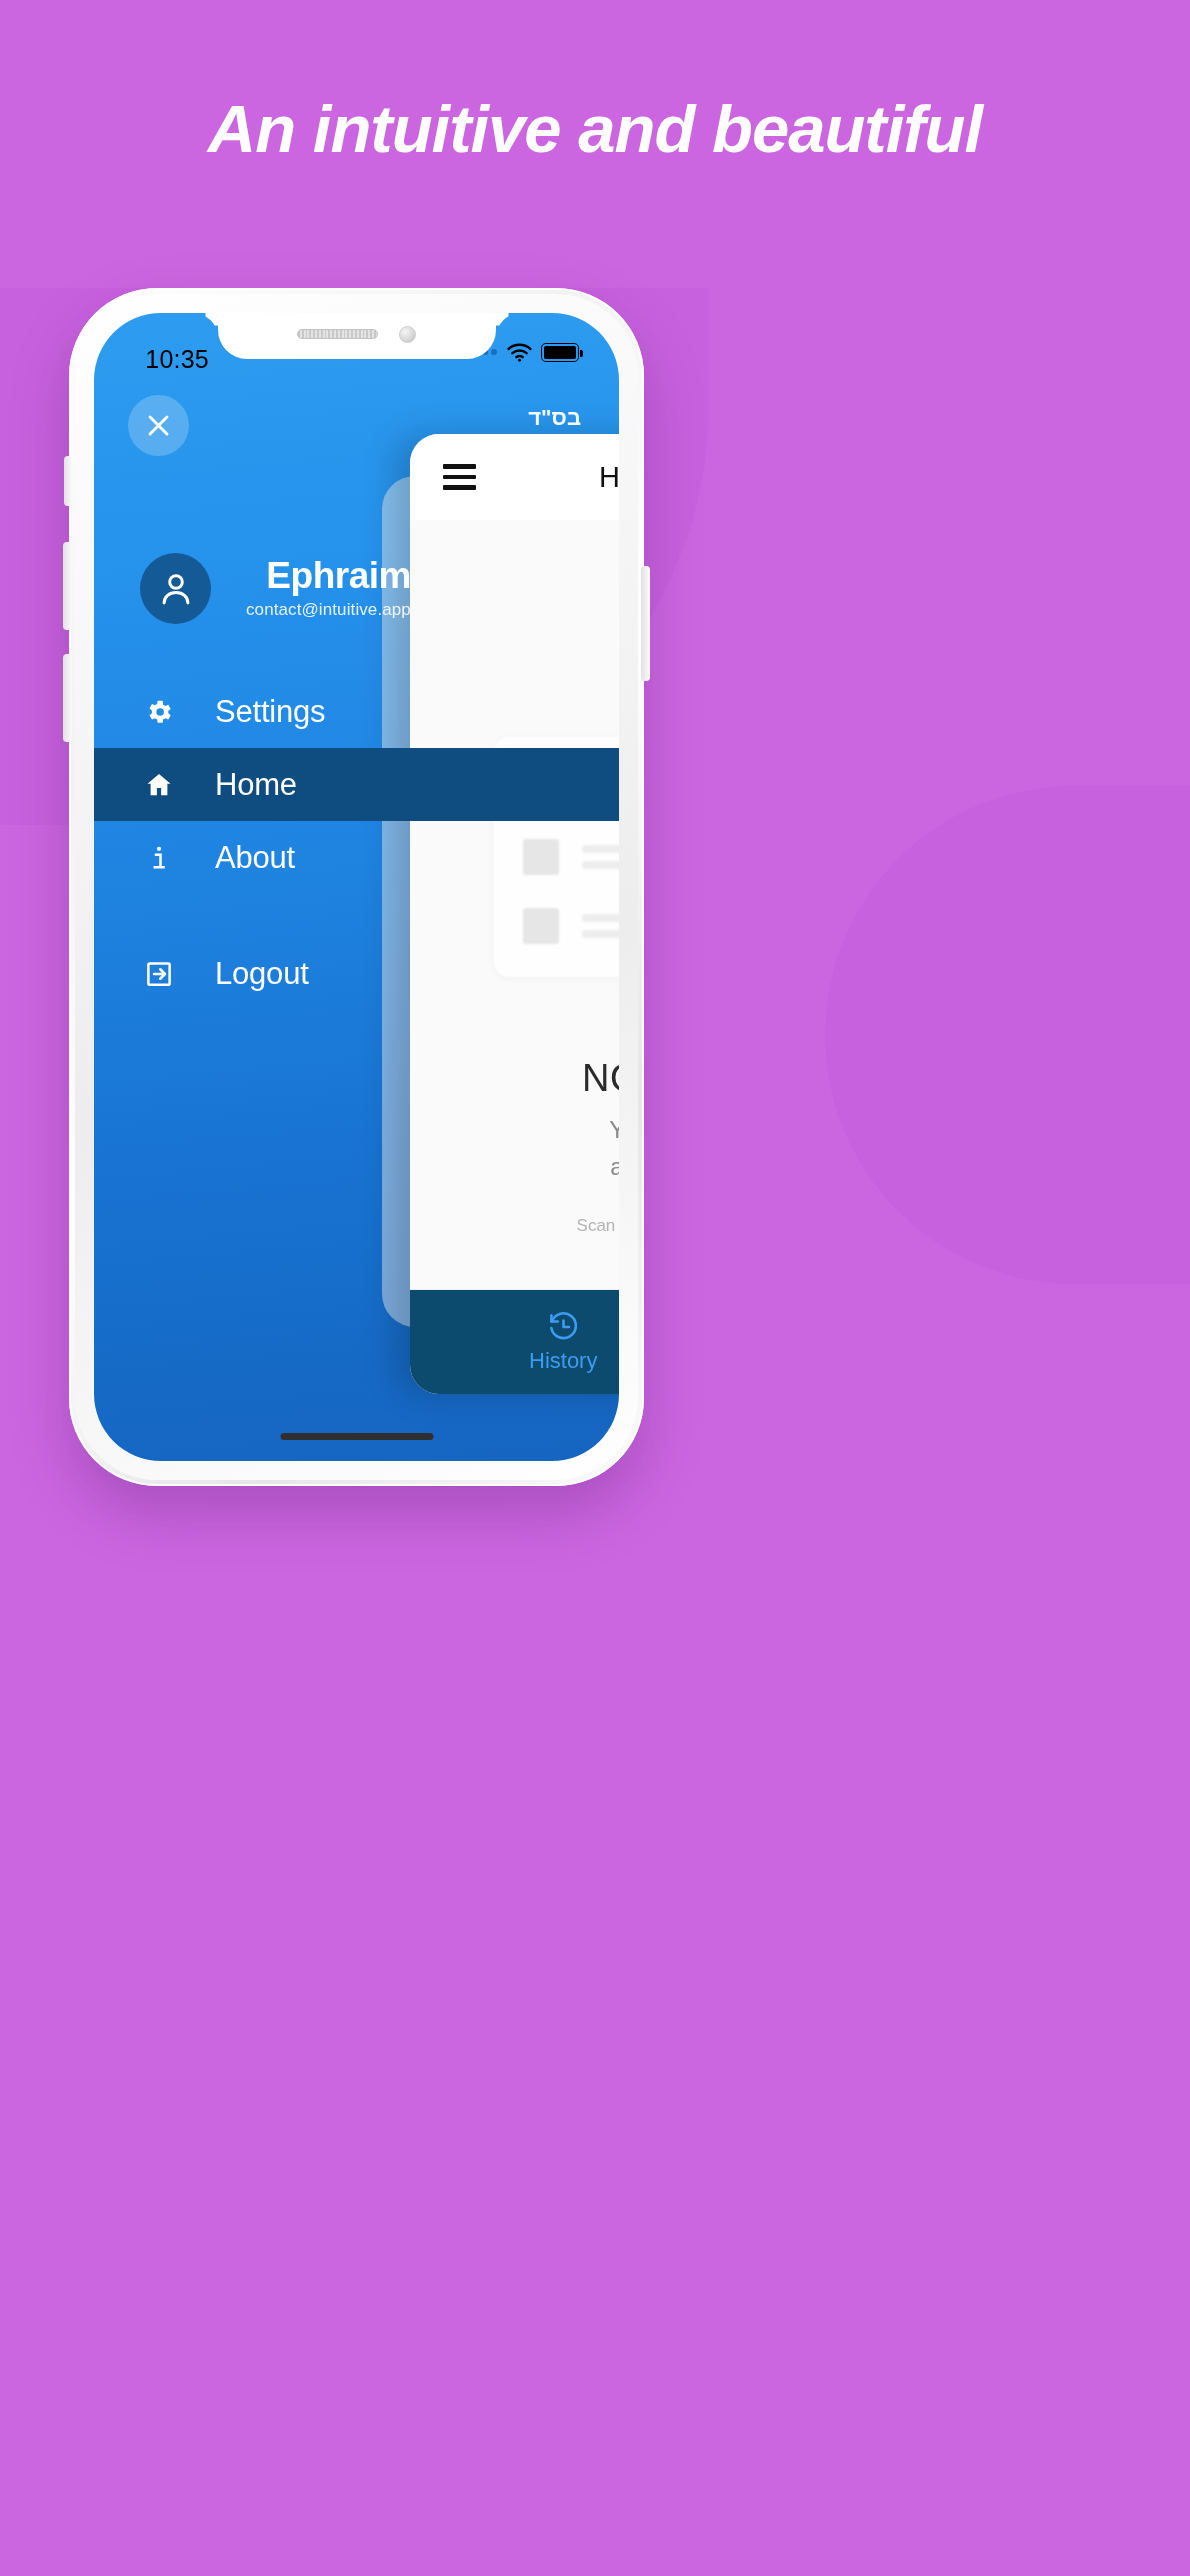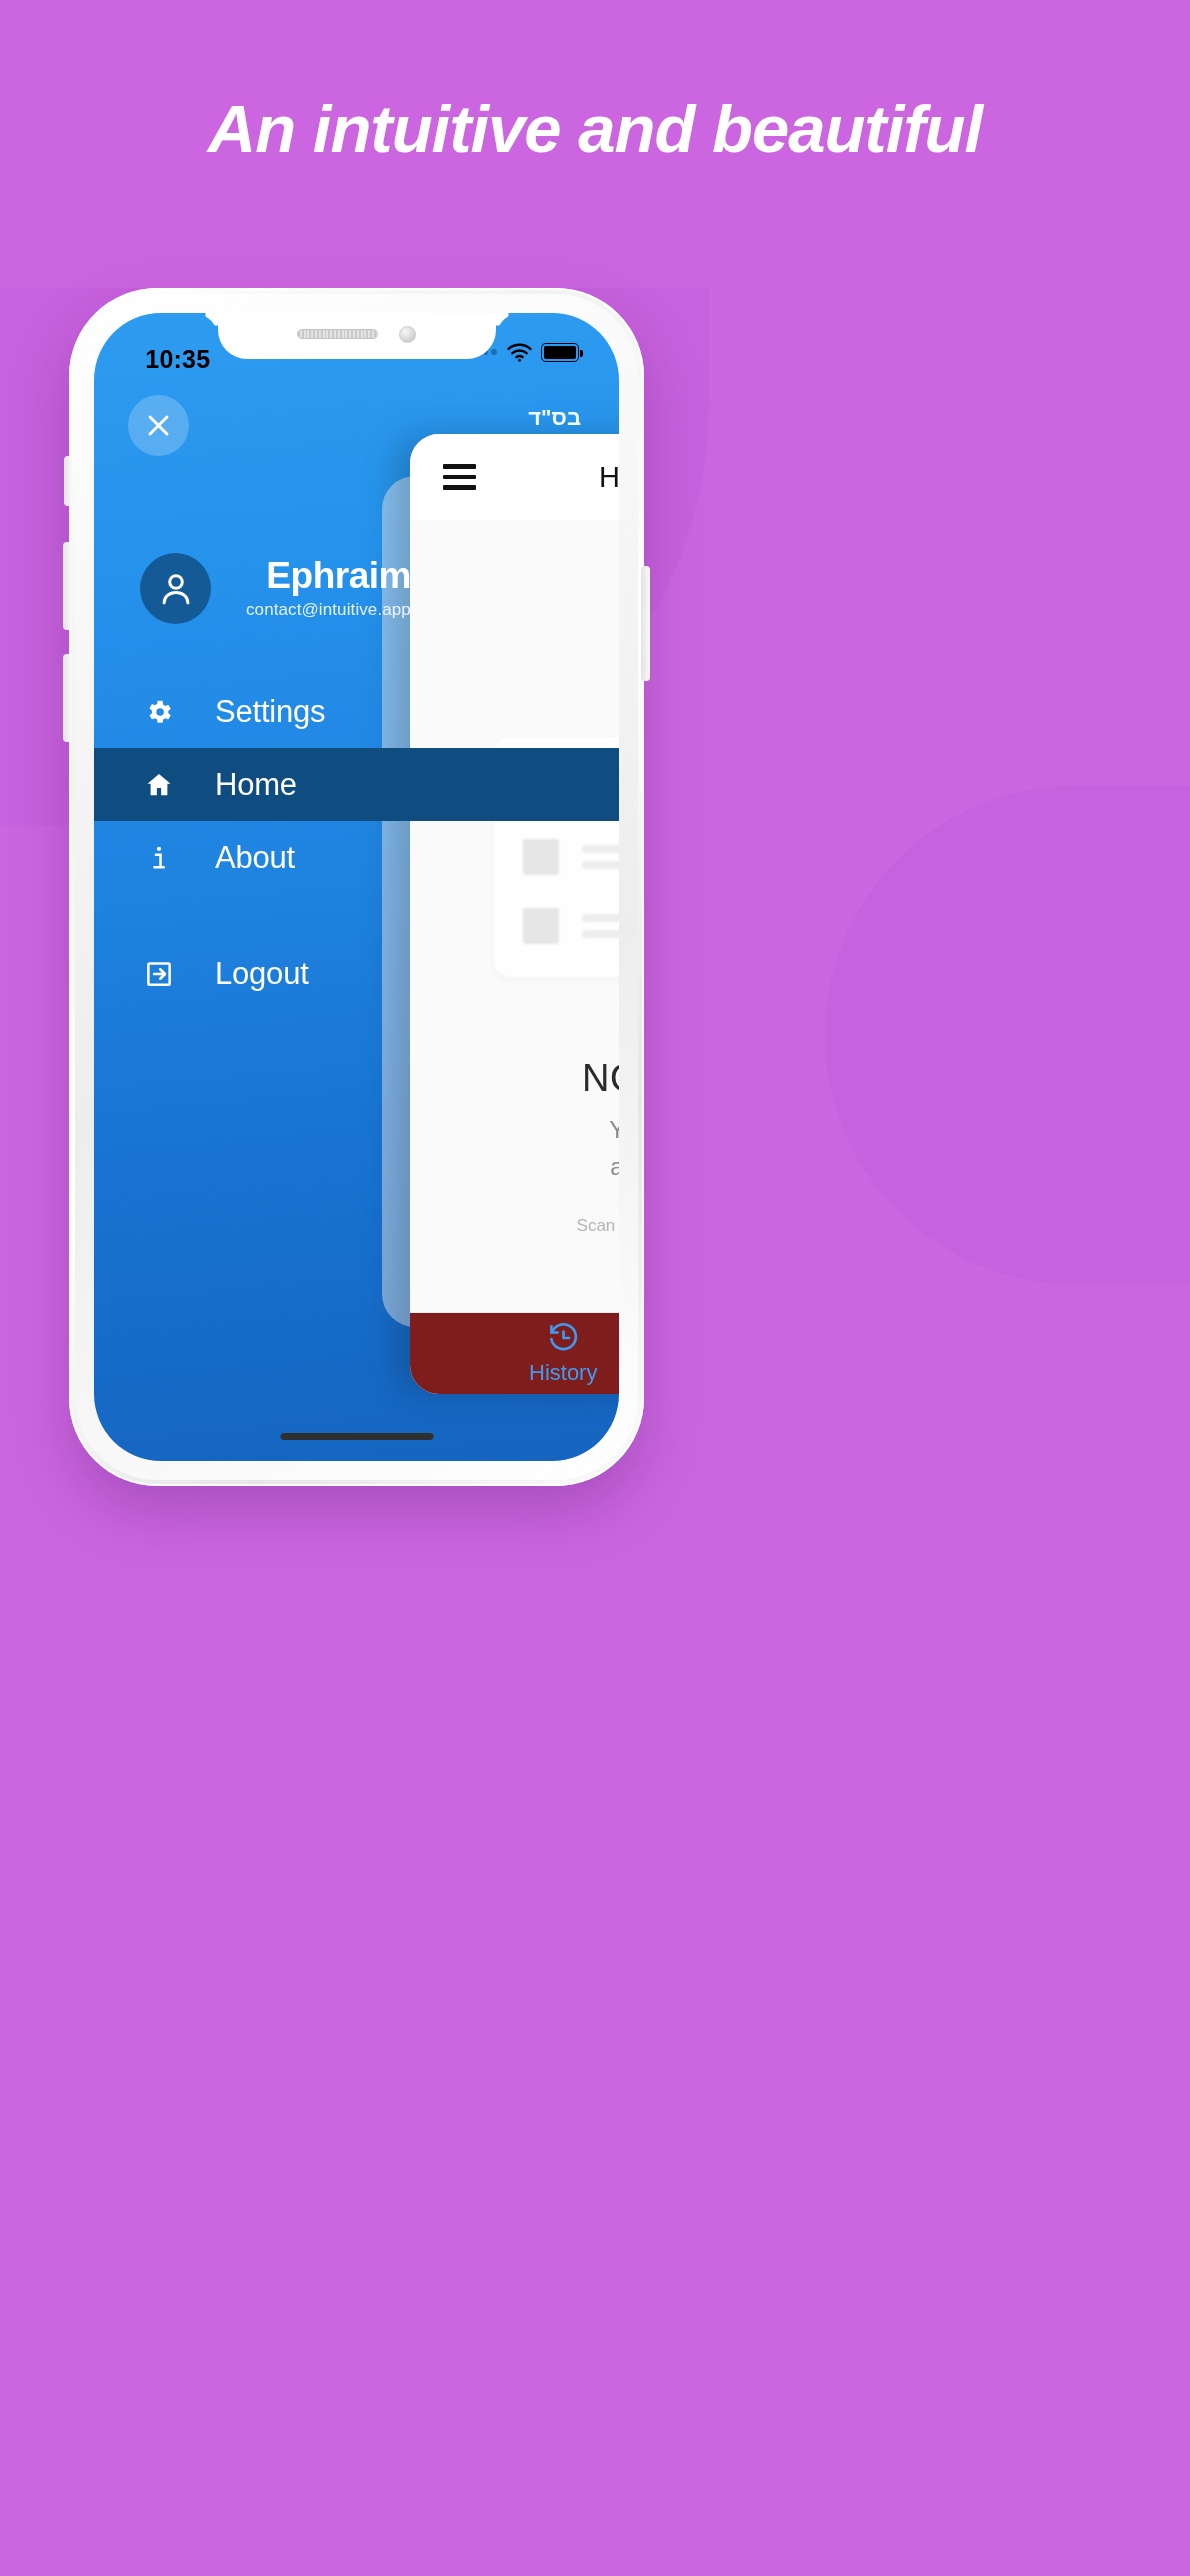--- a/index.html
+++ b/index.html
@@ -98,21 +98,21 @@
   }
   .statusbar{
     position:absolute; left:0; right:0; top:0;
     height:71px;
     display:flex; align-items:center;
     padding:0 36px;
     color:#000;
     z-index:4;
   }
   .sb-time{
-    font-size:25px; font-weight:bold;
+    font-size:25px; font-weight:normal;
     letter-spacing:0.2px;
     margin-left:15.3px;
     margin-top:21px;
   }
   .sb-right{
     margin-left:auto;
     display:flex; align-items:center; gap:8.6px;
     margin-top:7.7px;
     margin-right:3.8px;
   }
@@ -309,22 +309,22 @@
     font-size:17px;
     color:#b4b4b4;
     margin-top:31px;
     margin-left:144px;
     white-space:nowrap;
   }
 
   .tabbar{
     position:absolute;
     left:0; right:0; bottom:0;
-    height:82px;
-    background:#7f1d1d;
+    height:105px;
+    background:#0c4a6e;
     border-top:1px solid #ececec;
     display:flex; align-items:center; justify-content:flex-start;
     padding-left:119px;
   }
   .tab{
     display:flex; flex-direction:column; align-items:center; gap:5.8px;
     color:#3d9bf0;
   }
   .tab svg{ width:33px;height:33px; }
   .tab span{ font-size:22px; }

